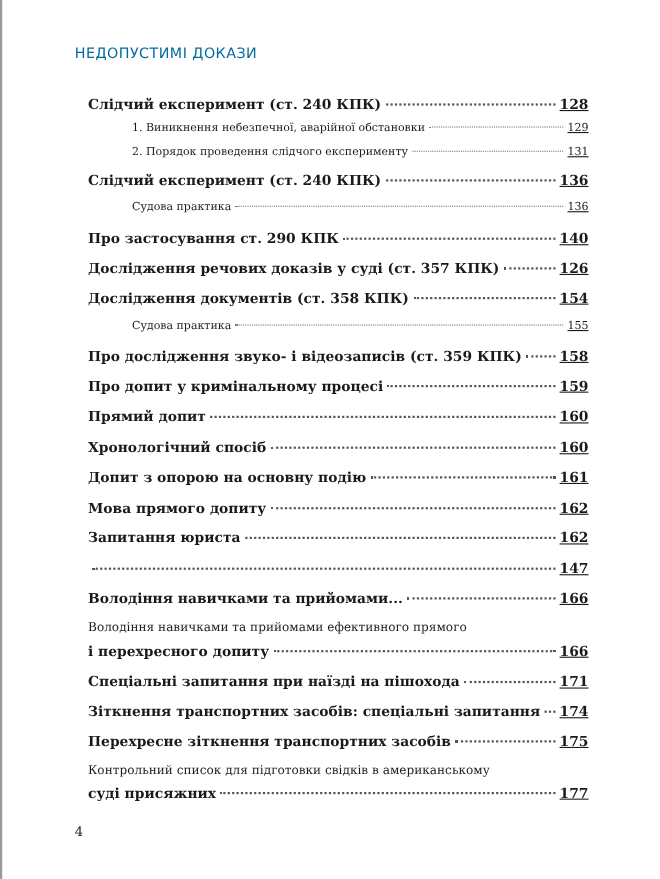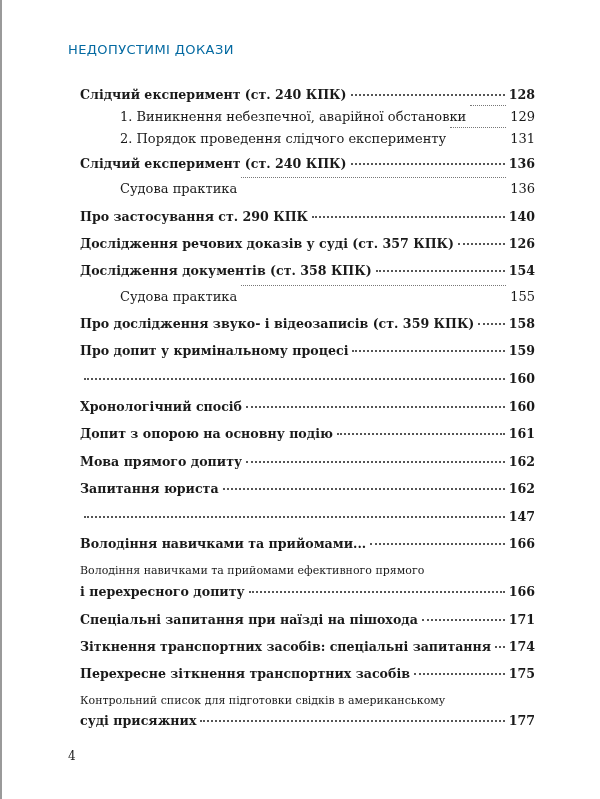--- a/index.html
+++ b/index.html
@@ -12,27 +12,27 @@
     position: absolute; left: 68px; top: 42px;
     font-family: "DejaVu Sans", "Liberation Sans", sans-serif;
     font-size: 13px; letter-spacing: 0.4px; color: #0369a1;
   }
   .toc { position: absolute; left: 80px; top: 0; width: 455px; }
   .row {
     position: absolute; left: 0; width: 455px;
     display: flex; align-items: baseline; font-size: 13px; line-height: 20px;
   }
   .row.bold { font-weight: bold; font-size: 12.6px; }
-  .row.sub { left: 40px; width: 415px; font-weight: normal; font-size: 13px; align-items: flex-end; }
+  .row.sub { left: 40px; width: 415px; font-weight: normal; font-size: 10px; }
   .row .title { white-space: nowrap; }
   .row .leader {
     flex: 1; margin: 0 4px; height: 1px; align-self: baseline;
     border-bottom: 2px dotted #555; transform: translateY(-3px);
   }
-  .row .page { white-space: nowrap; text-align: right; }
+  .row .page { white-space: nowrap; text-align: right; text-decoration: underline; }
   .row.sub .leader { border-bottom: 1.5px dotted #777; }
   .first-line { position: absolute; left: 0; font-weight: normal; font-size: 11px; white-space: nowrap; line-height: 20px; }
   .folio {
     position: absolute; left: 68px; top: 749px; font-size: 12px; color: #222;
   }
 </style>
 </head>
 <body>
 
 <div class="left-edge"></div>
@@ -101,20 +101,21 @@
     <span class="page">158</span>
   </div>
 
   <div class="row bold" style="top:341px">
     <span class="title">Про допит у кримінальному процесі</span>
     <span class="leader"></span>
     <span class="page">159</span>
   </div>
 
   <div class="row bold" style="top:369px">
+    <span class="title">Прямий допит</span>
     <span class="leader"></span>
     <span class="page">160</span>
   </div>
 
   <div class="row bold" style="top:397px">
     <span class="title">Хронологічний спосіб</span>
     <span class="leader"></span>
     <span class="page">160</span>
   </div>
 

